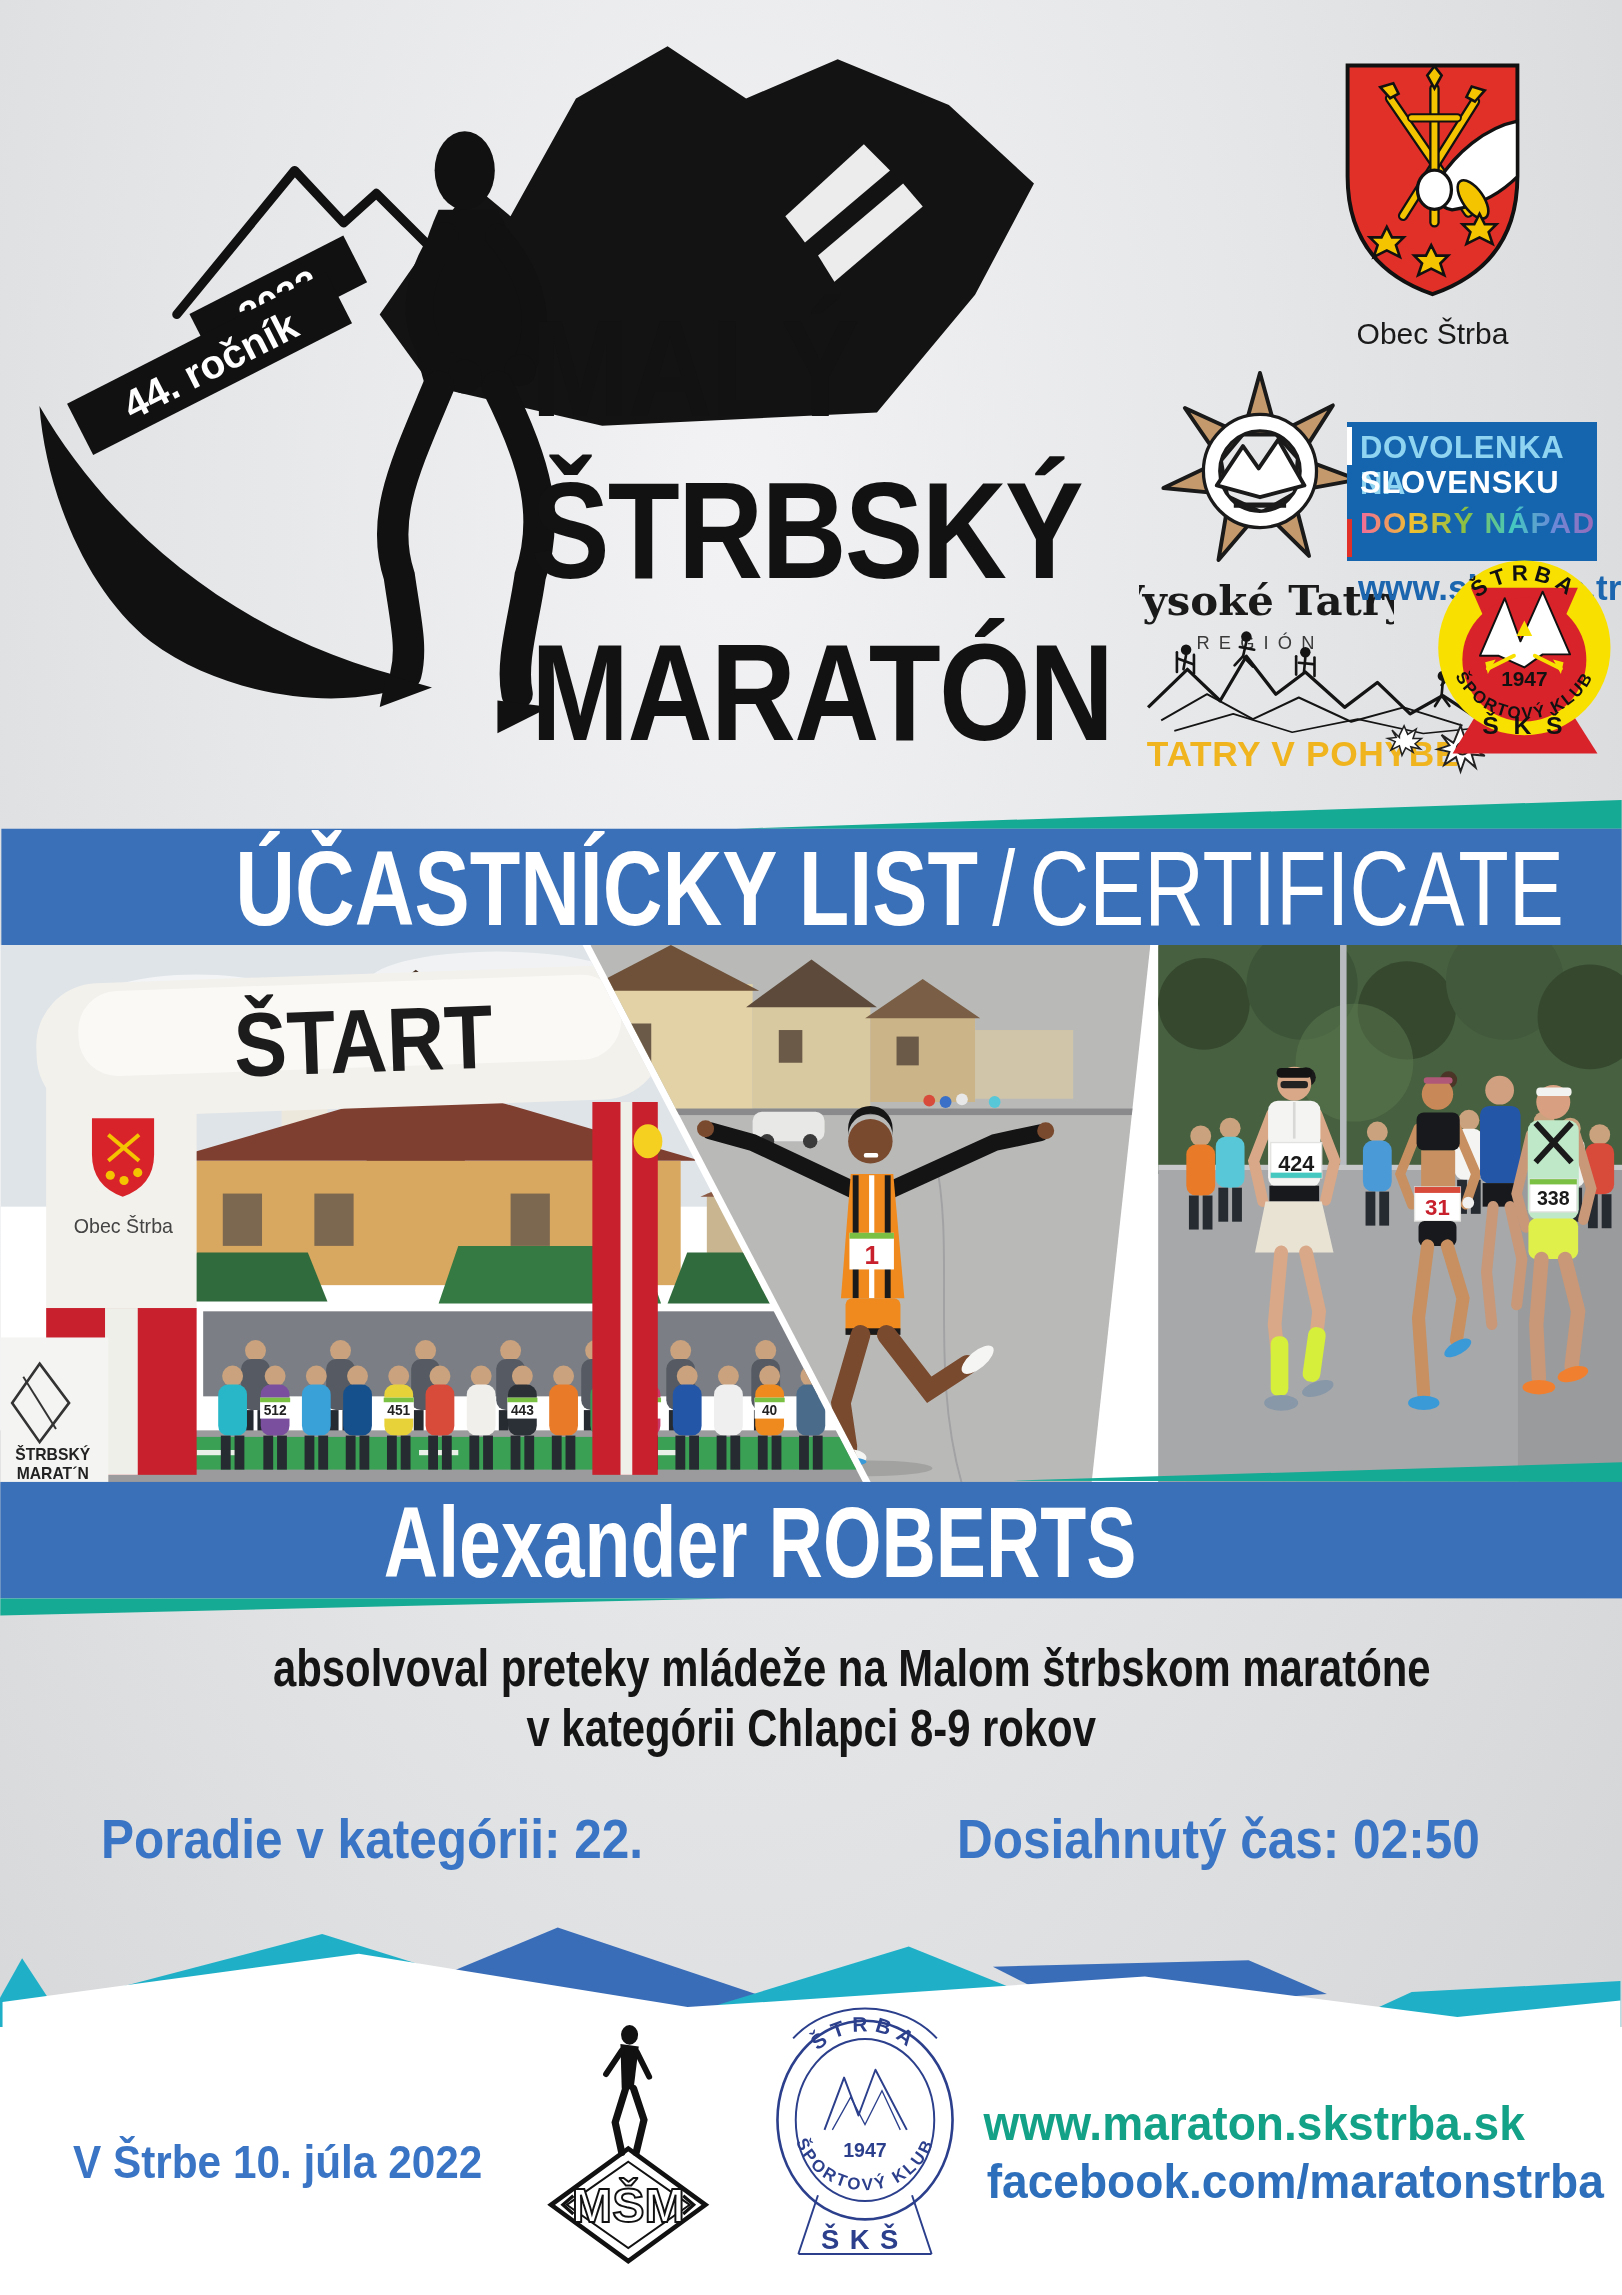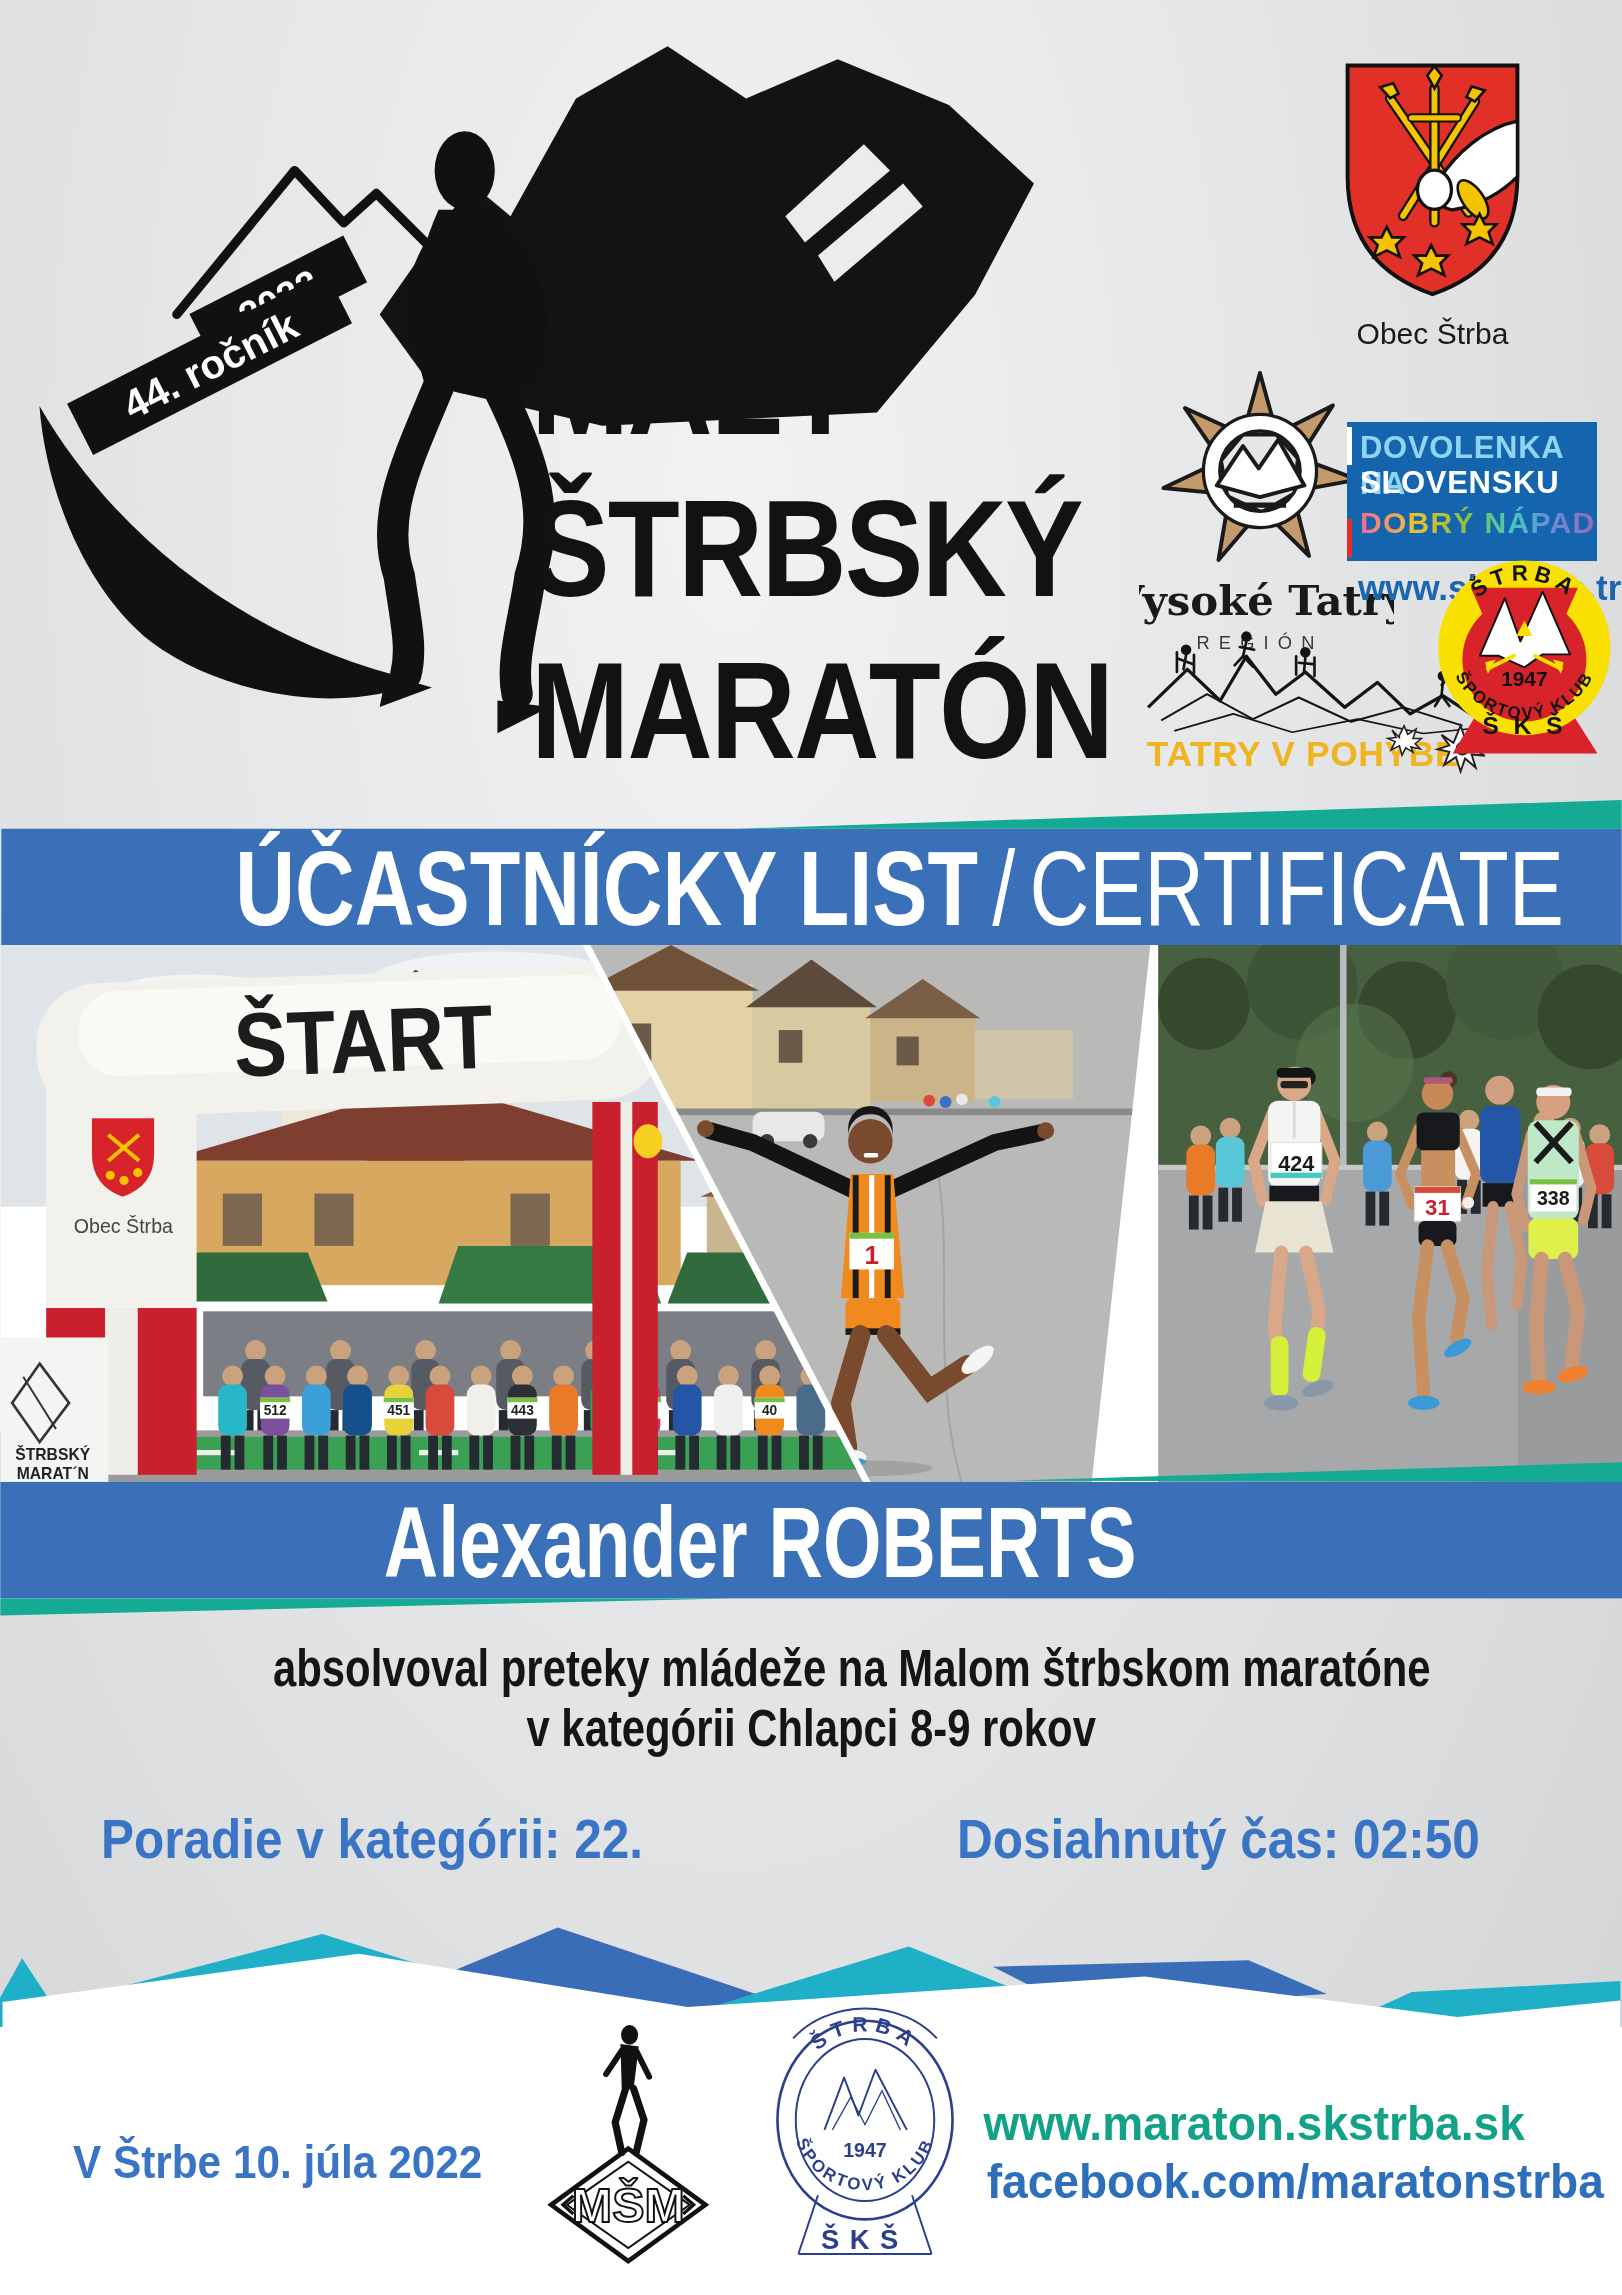--- a/index.html
+++ b/index.html
@@ -5,21 +5,21 @@
   html,body{margin:0;padding:0;background:#888;}
   .page{position:relative;width:1623px;height:2295px;overflow:hidden;
     font-family:"Liberation Sans",sans-serif;
     background:radial-gradient(ellipse at 45% 22%, #f2f2f4 0%, #e6e7e9 40%, #d2d3d5 100%);}
   .abs{position:absolute;}
   svg{display:block;font-family:"Liberation Sans",sans-serif;}
   .cond{display:inline-block;white-space:nowrap;}
   .ol{transform-origin:left top;}
   .oc{transform-origin:center top;}
   .orr{transform-origin:right top;}
-  .title{left:531px;top:288px;color:#121212;font-weight:bold;font-size:137px;line-height:162px;letter-spacing:-2px;margin-top:18px;}
+  .title{left:531px;top:288px;color:#121212;font-weight:bold;font-size:137px;line-height:162px;letter-spacing:-2px;}
   .title .cond{transform:scaleX(.86);}
   .b1wrap{left:0;top:800px;width:1623px;height:196px;}
   .b1text{left:0;top:839px;width:1623px;text-align:center;color:#fff;font-size:106px;line-height:98px;padding-left:48px;}
   .b1text .cond{transform:scaleX(.78);}
   .b1sk{font-weight:bold;}
   .b1sep{font-weight:normal;padding:0 18.3px;}
   .b1en{font-weight:normal;}
   .namewrap{left:0;top:1461px;width:1623px;height:157px;}
   .nametext{left:0;top:1500px;width:1521px;text-align:center;color:#fff;font-weight:bold;font-size:101px;line-height:85px;}
   .nametext .cond{transform:scaleX(.745);}

